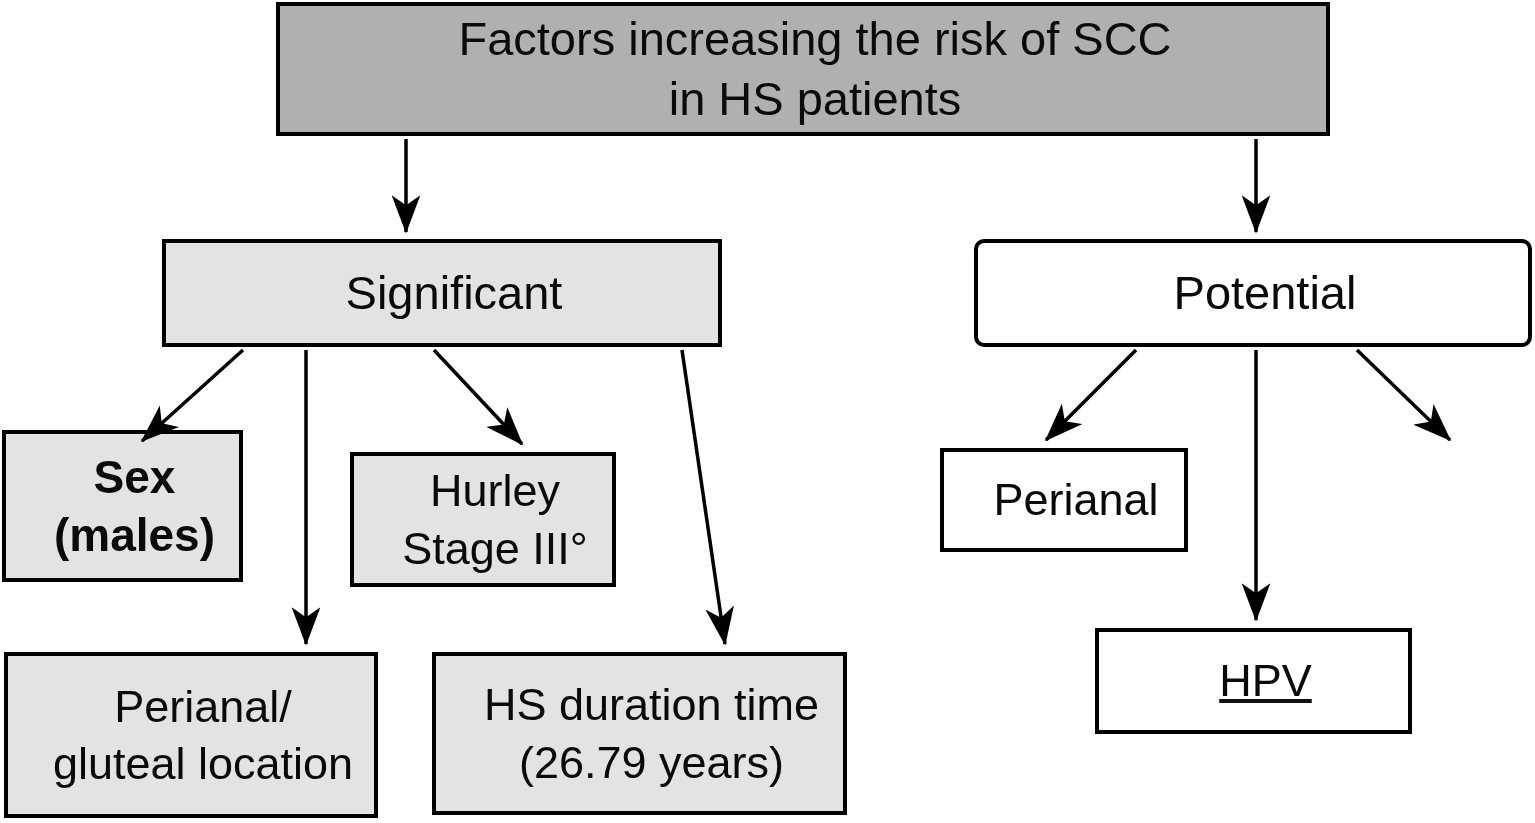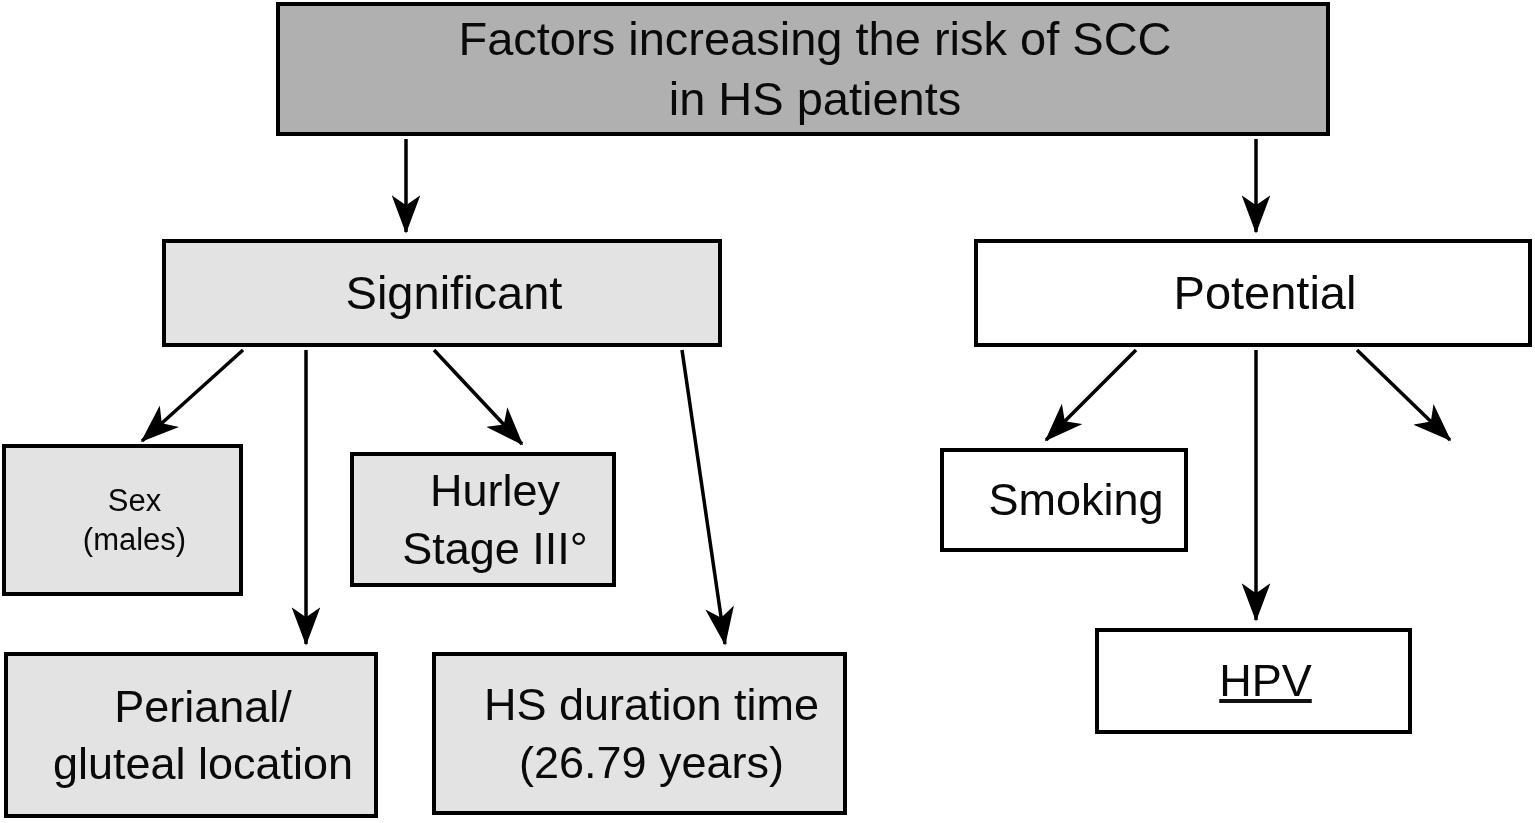--- a/index.html
+++ b/index.html
@@ -36,22 +36,22 @@
     white-space: pre-line;
     line-height: 1.27;
     color: #0a0a0a;
   }
   .fill-root { background: var(--root-fill); }
   .fill-sig  { background: var(--significant-fill); }
   .fill-pot  { background: var(--potential-fill); }
 
   #n-root        { left: 276px;  top: 2px;   width: 1054px; height: 134px; font-size: 47px; }
   #n-significant { left: 162px;  top: 239px; width: 560px;  height: 108px; font-size: 47px; justify-content: flex-end; }
-  #n-potential   { left: 974px;  top: 239px; width: 558px;  height: 108px; font-size: 47px; }
-  #n-sex         { left: 2px;    top: 444px; width: 241px;  height: 152px; font-size: 31px; }
+  #n-potential   { left: 974px;  top: 239px; width: 558px;  height: 108px; font-size: 47px; border-radius: 10px; }
+  #n-sex         { left: 2px;    top: 430px; width: 241px;  height: 152px; font-size: 46px; font-weight: bold; }
   #n-hurley      { left: 350px;  top: 452px; width: 266px;  height: 135px; font-size: 45px; }
   #n-perianal    { left: 4px;    top: 652px; width: 374px;  height: 166px; font-size: 45px; }
   #n-duration    { left: 432px;  top: 652px; width: 415px;  height: 163px; font-size: 45px; }
   #n-smoking     { left: 940px;  top: 448px; width: 248px;  height: 104px; font-size: 45px; }
   #n-crohns      { left: 1292px; top: 448px; width: 241px;  height: 134px; font-size: 45px; }
   #n-hpv         { left: 1095px; top: 628px; width: 317px;  height: 106px; font-size: 45px; text-decoration: underline; }
 
   .arrows {
     position: absolute;
     left: 0; top: 0;
@@ -98,21 +98,21 @@
     <span class="label">Perianal/
 gluteal location</span>
   </div>
 
   <div class="node fill-sig" id="n-duration">
     <span class="label">HS duration time
 (26.79 years)</span>
   </div>
 
   <div class="node fill-pot" id="n-smoking">
-    <span class="label">Smoking</span>
+    <span class="label">Perianal</span>
   </div>
 
 
   <div class="node fill-pot" id="n-hpv">
     <span class="label">HPV</span>
   </div>
 
   <svg class="arrows" viewBox="0 0 1535 823" xmlns="http://www.w3.org/2000/svg">
     <defs>
       <marker id="arrow" viewBox="0 0 12 9" refX="11.5" refY="4.5" markerWidth="11" markerHeight="8.25" orient="auto-start-reverse">

